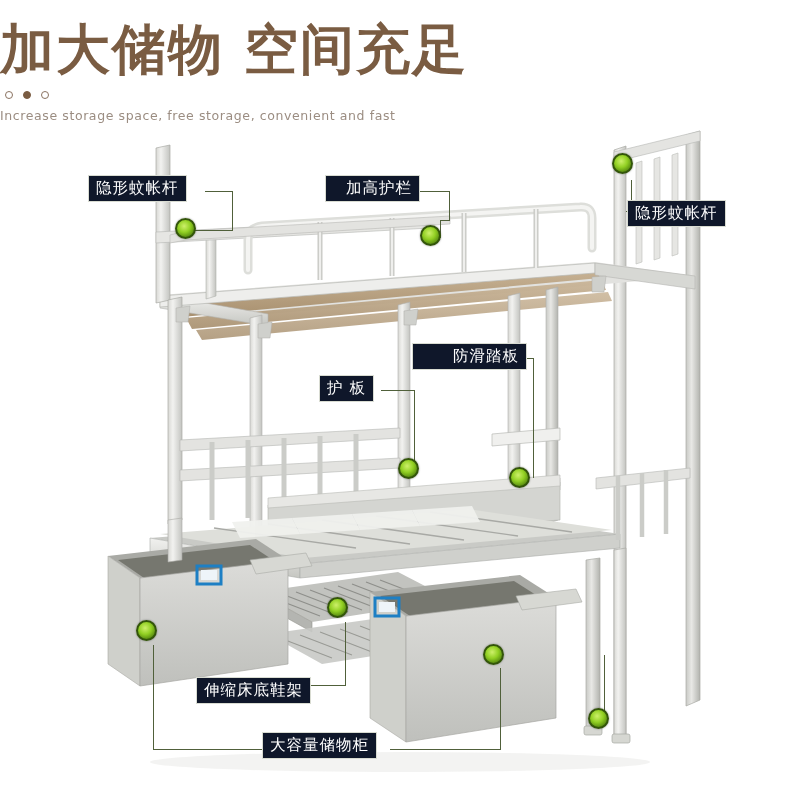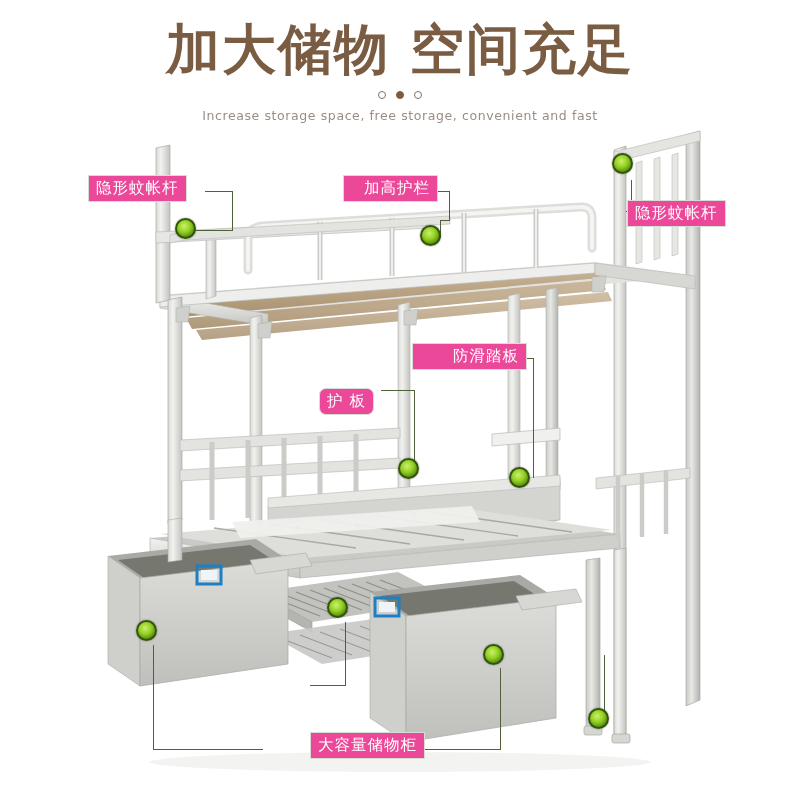--- a/index.html
+++ b/index.html
@@ -6,21 +6,21 @@
   body{
     width:800px;height:800px;
     background:#ffffff;
     font-family:"Liberation Sans","DejaVu Sans",sans-serif;
     overflow:hidden;
     position:relative;
   }
   #stage{position:relative;width:800px;height:800px;overflow:hidden;background:#fff;}
 
   
-  .header{position:absolute;left:0;top:0;width:800px;text-align:center;}
+  .header{position:absolute;left:0;top:0;width:800px;}
   .title{
     font-size:54px;line-height:60px;font-weight:bold;
     color:#7a5c42;letter-spacing:2px;
     margin-top:20px;
     font-family:"DejaVu Sans",sans-serif;
   }
   .title .gap{display:inline-block;width:20px;}
   .subtitle{
     font-size:21px;color:#8c7f74;letter-spacing:1px;
     margin-top:12px;font-weight:normal;
@@ -31,21 +31,21 @@
        border:1.4px solid #8a7260;margin:0 5px;vertical-align:middle;box-sizing:border-box;}
   .dot.filled{background:#7a5c42;border-color:#7a5c42;}
   .subtitle-en{
     font-size:12.5px;color:#9b8d82;letter-spacing:.6px;margin-top:9px;
     font-family:"DejaVu Sans",sans-serif;
   }
 
   
   .label{
     position:absolute;
-    background:#ec4899;
+    background:#0f172a;
     color:#ffffff;
     font-size:15.5px;
     font-family:"DejaVu Sans",sans-serif;
     padding:3px 7px 4px 7px;
     white-space:nowrap;
     border:1px solid #d9dcd2;
     box-sizing:border-box;
     letter-spacing:1px;
     line-height:18px;
     z-index:40;
@@ -307,25 +307,26 @@
   <div class="mark" style="left:612px;top:153px;"></div>
   <div class="mark" style="left:509px;top:467px;"></div>
   <div class="mark" style="left:398px;top:458px;"></div>
   <div class="mark" style="left:327px;top:597px;"></div>
   <div class="mark" style="left:588px;top:708px;"></div>
   <div class="mark" style="left:136px;top:620px;"></div>
   <div class="mark" style="left:483px;top:644px;"></div>
 
   <div class="label" style="left:88px;top:175px;">隐形蚊帐杆</div>
 
-  <div class="label" style="left:343px;top:175px;padding-left:20px;">加高护栏</div>
+  <div class="label" style="left:325px;top:175px;padding-left:20px;">加高护栏</div>
 
   <div class="label" style="left:627px;top:200px;">隐形蚊帐杆</div>
 
   <div class="label" style="left:412px;top:343px;padding-left:40px;">防滑踏板</div>
 
-  <div class="label" style="left:319px;top:388px;border-radius:7px;">护 板</div>
-
-
-
-  <div class="label" style="left:262px;top:732px;margin-left:48px;">大容量储物柜</div>
+  <div class="label" style="left:319px;top:375px;">护 板</div>
+
+  <div class="label" style="left:196px;top:677px;">伸缩床底鞋架</div>
+
+
+  <div class="label" style="left:262px;top:732px;">大容量储物柜</div>
 
 </div>
 
 </body></html>

